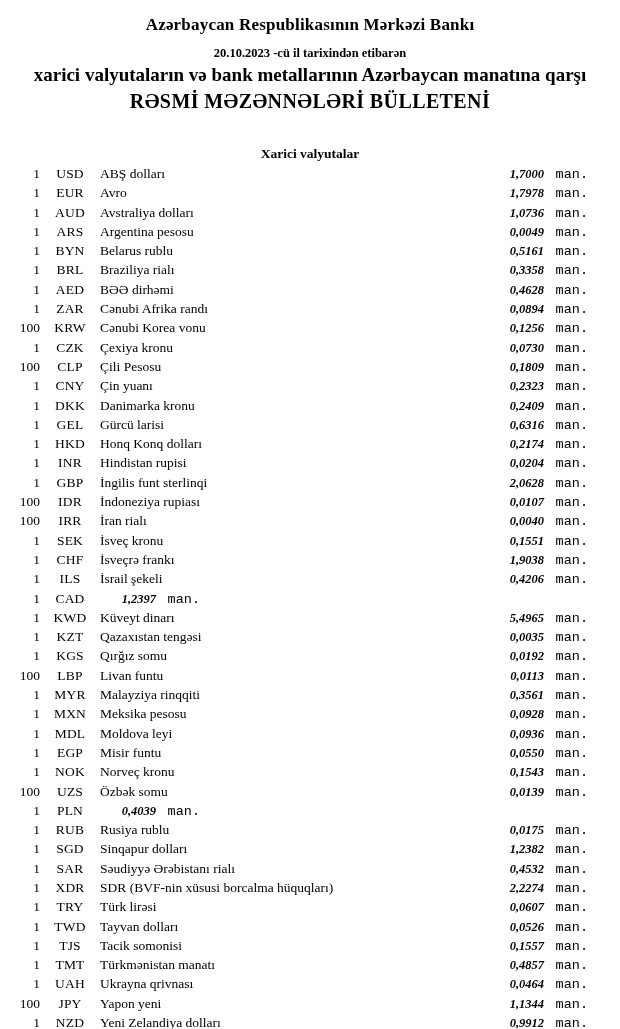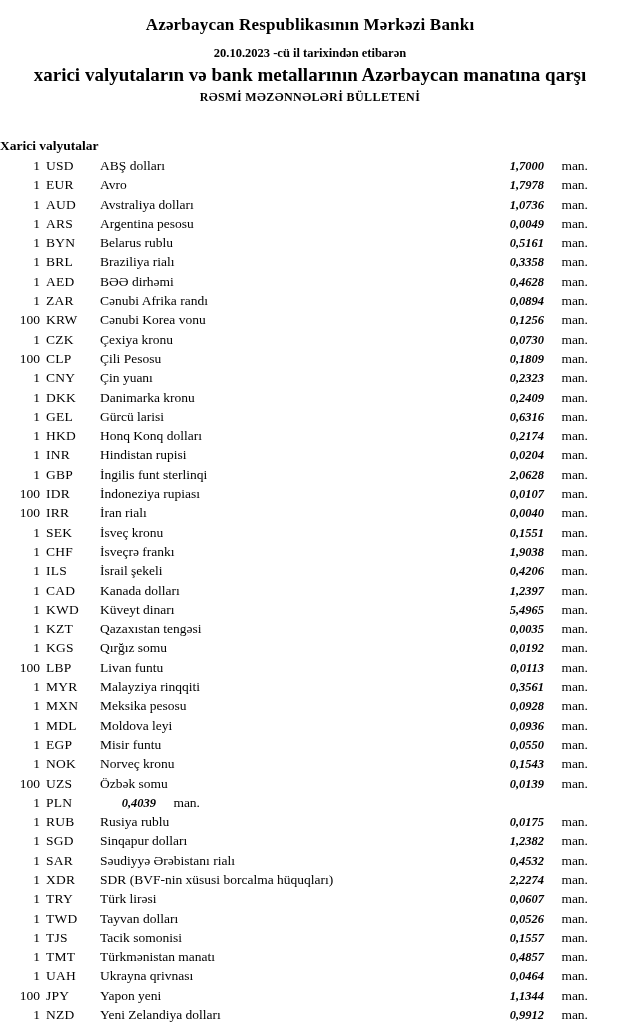--- a/index.html
+++ b/index.html
@@ -9,35 +9,35 @@
     font-family: "Liberation Serif", "DejaVu Serif", serif;
     color: #000;
     -webkit-font-smoothing: antialiased;
   }
   .doc { padding-top: 15px; }
   .header { text-align: center; }
   .bank-name { font-size: 17px; font-weight: bold; letter-spacing: .2px; }
   .header-sub { margin-top: 11px; }
   .date-line { font-size: 12.5px; font-weight: bold; }
   .scope-line { font-size: 19px; font-weight: bold; margin-top: 3px; }
-  .bulletin-title { font-size: 12px; font-weight: bold; margin-top: 4px; letter-spacing: .4px; }
-  .section-title { text-align: left; font-weight: bold; font-size: 13.5px; margin-top: 33px; }
+  .bulletin-title { font-size: 20px; font-weight: bold; margin-top: 4px; letter-spacing: .4px; }
+  .section-title { text-align: center; font-weight: bold; font-size: 13.5px; margin-top: 33px; }
   .rates { margin-top: 4px; padding: 0 32px 0 14px; }
   .row {
     display: flex;
     align-items: baseline;
     height: 19.3px;
     font-size: 13.5px;
     white-space: nowrap;
   }
   .qty  { width: 26px; text-align: right; flex: 0 0 auto; }
-  .code { width: 48px; margin-left: 6px; flex: 0 0 auto; letter-spacing: .2px; }
+  .code { width: 48px; text-align: center; margin-left: 6px; flex: 0 0 auto; letter-spacing: .2px; }
   .name { flex: 1 1 auto; margin-left: 6px; overflow: hidden; }
   .rate { width: 62px; text-align: right; font-weight: bold; font-style: italic; font-size: 12.5px; flex: 0 0 auto; }
-  .unit { width: 44px; text-align: right; flex: 0 0 auto; }
+  .unit { width: 44px; text-align: right; flex: 0 0 auto; font-family: Liberation Mono, monospace; }
 </style>
 </head>
 <body>
 
 <div class="doc">
   <div class="header">
     <div class="bank-name">Azərbaycan Respublikasının Mərkəzi Bankı</div>
     <div class="header-sub">
       <div class="date-line">20.10.2023 -cü il tarixindən etibarən</div>
       <div class="scope-line">xarici valyutaların və bank metallarının Azərbaycan manatına qarşı</div>
@@ -220,21 +220,20 @@
     <span class="qty">1</span>
     <span class="code">ILS</span>
     <span class="name">İsrail şekeli</span>
     <span class="rate">0,4206</span>
     <span class="unit">man.</span>
   </div>
 
   <div class="row">
     <span class="qty">1</span>
     <span class="code">CAD</span>
-    <span class="name">Kanada dolları</span>
     <span class="rate">1,2397</span>
     <span class="unit">man.</span>
   </div>
 
   <div class="row">
     <span class="qty">1</span>
     <span class="code">KWD</span>
     <span class="name">Küveyt dinarı</span>
     <span class="rate">5,4965</span>
     <span class="unit">man.</span>

